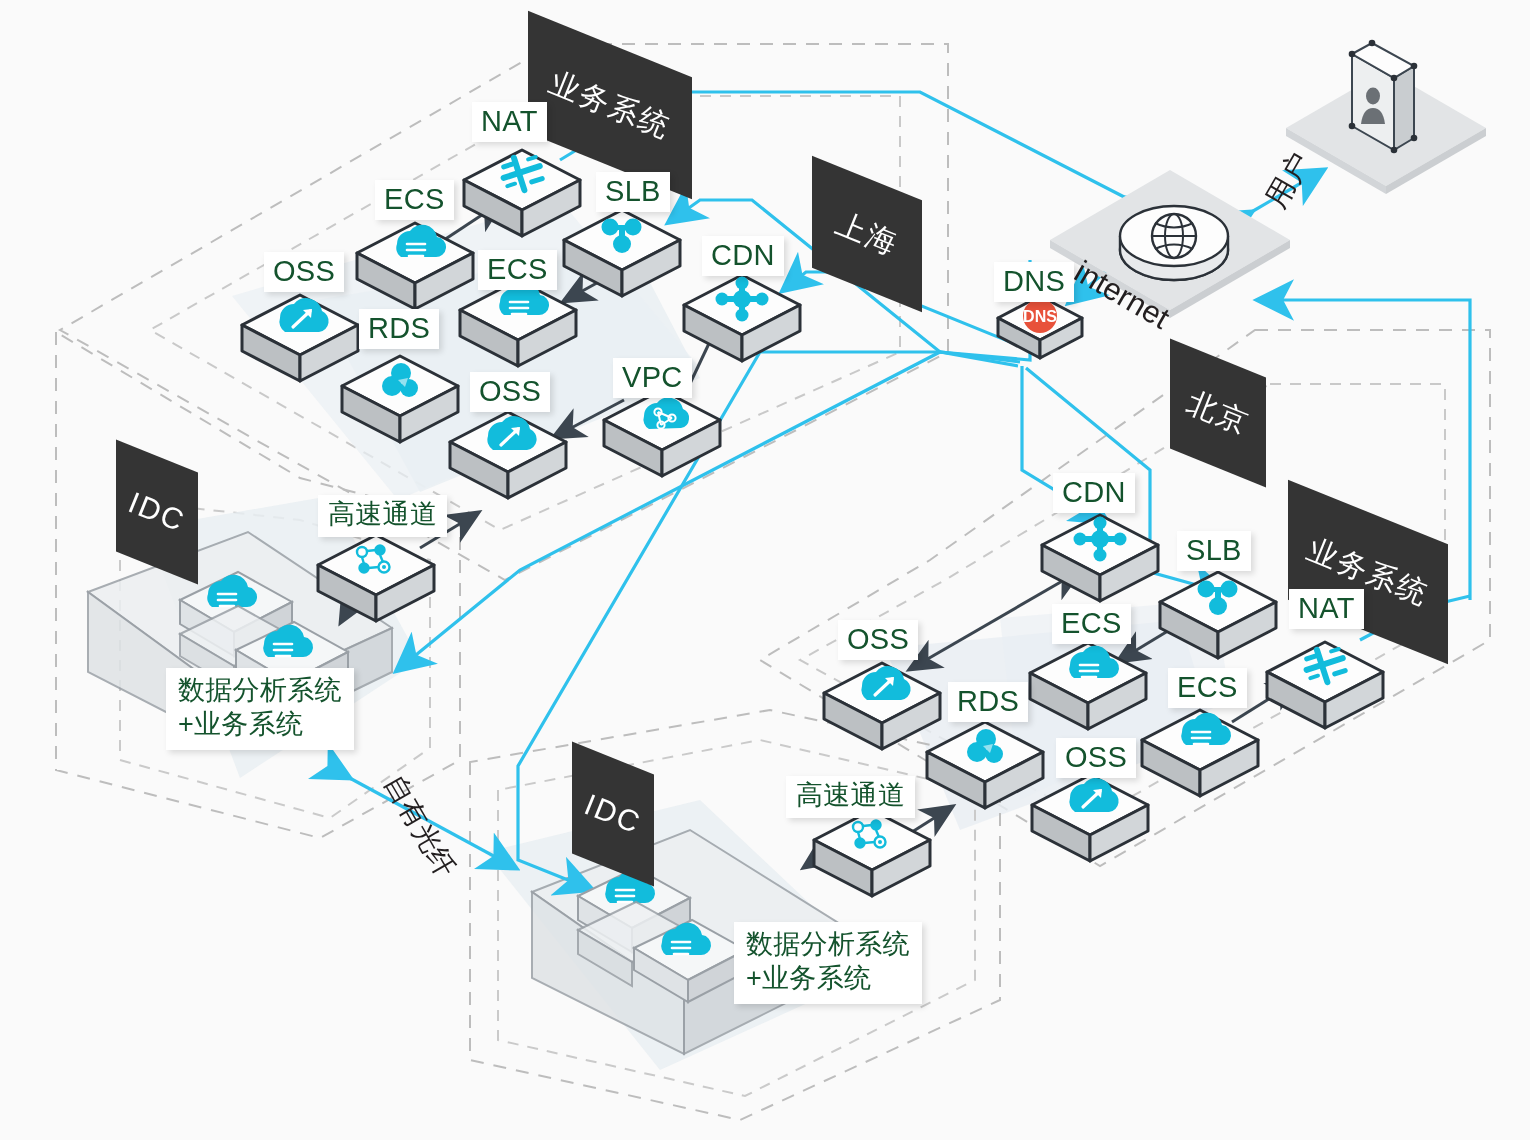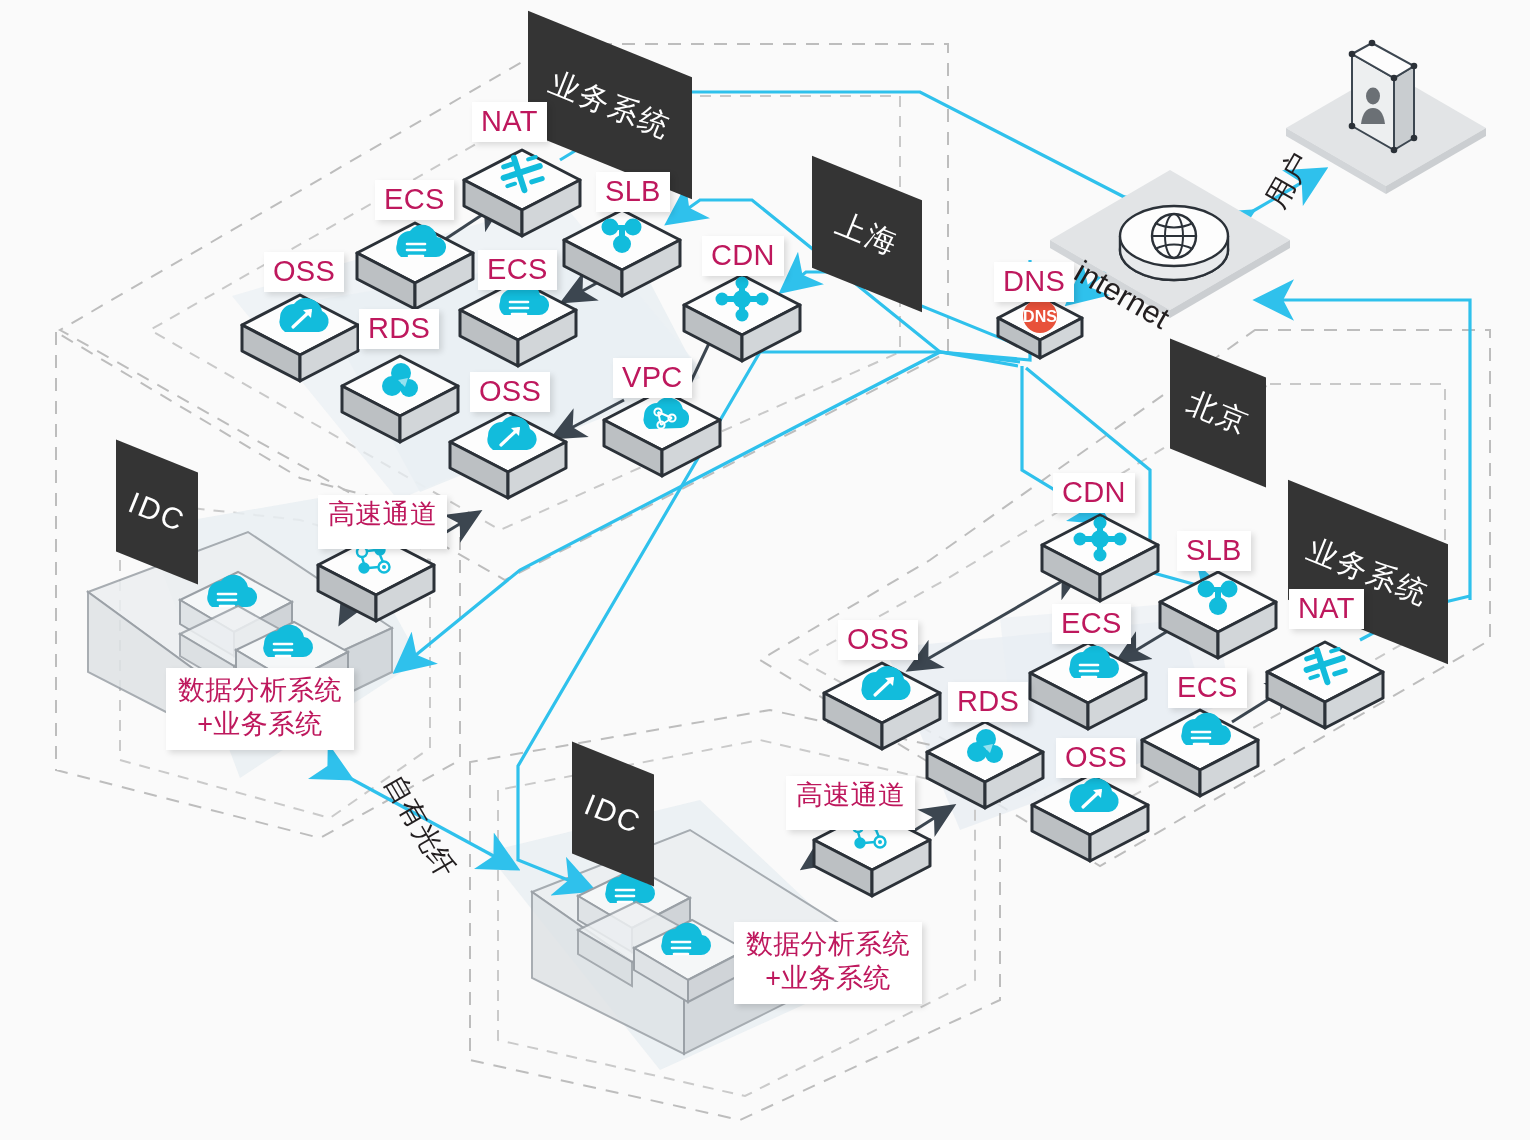--- a/index.html
+++ b/index.html
@@ -1,25 +1,25 @@
 <!DOCTYPE html>
 <html><head>
 <meta charset="utf-8">
 <style>
   html,body{margin:0;padding:0;background:#fafafa;}
   body{width:1530px;height:1140px;overflow:hidden;
        font-family:"Liberation Sans","DejaVu Sans",sans-serif;}
   #stage{position:relative;width:1530px;height:1140px;background:#fafafa;}
   #stage svg.layer{position:absolute;left:0;top:0;width:1530px;height:1140px;}
-  .lbl{position:absolute;background:#ffffff;color:#be185d;
+  .lbl{position:absolute;background:#ffffff;color:#14532d;
        box-shadow:3px 3px 6px rgba(0,0,0,.13);
        padding:2px 9px 4px 9px;white-space:nowrap;line-height:1.18;
        font-size:29px;letter-spacing:.3px;}
-  .lbl.cn{font-size:27px;padding:4px 10px 18px 10px;}
-  .lbl.two{text-align:center;font-size:27px;line-height:1.25;padding:6px 12px 8px 12px;}
+  .lbl.cn{font-size:27px;padding:4px 10px 6px 10px;}
+  .lbl.two{font-size:27px;line-height:1.25;padding:6px 12px 8px 12px;}
   .tag{position:absolute;background:#343434;color:#ffffff;
        font-size:30px;display:flex;align-items:center;justify-content:center;
        letter-spacing:2px;}
   .tag span{display:block;}
 </style>
 </head>
 <body>
 
 <div id="stage">
 

